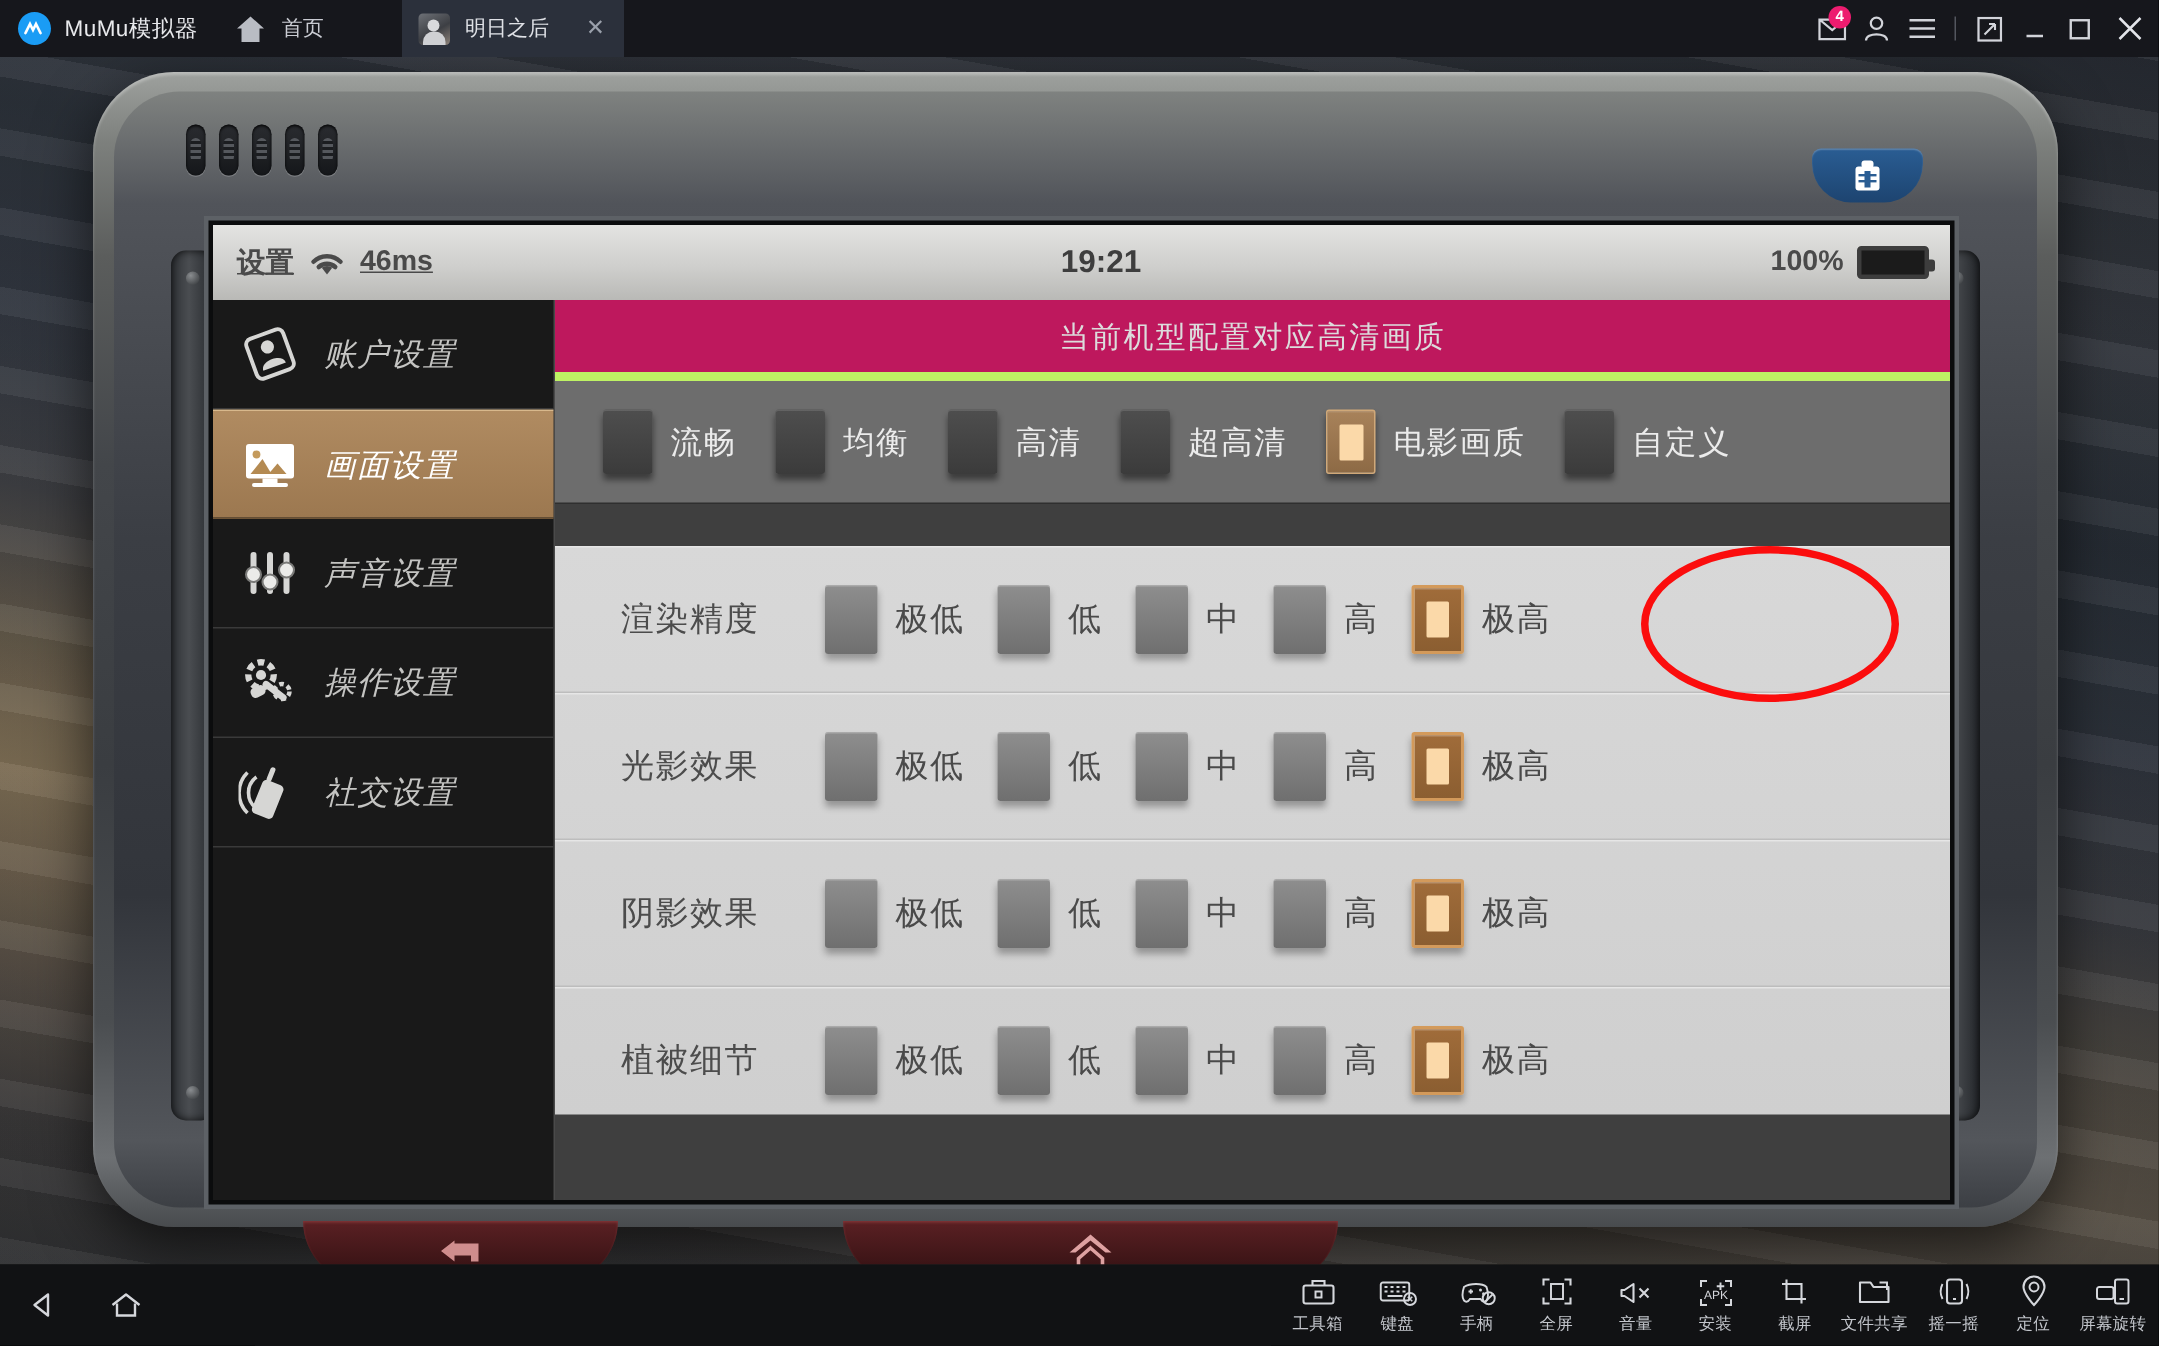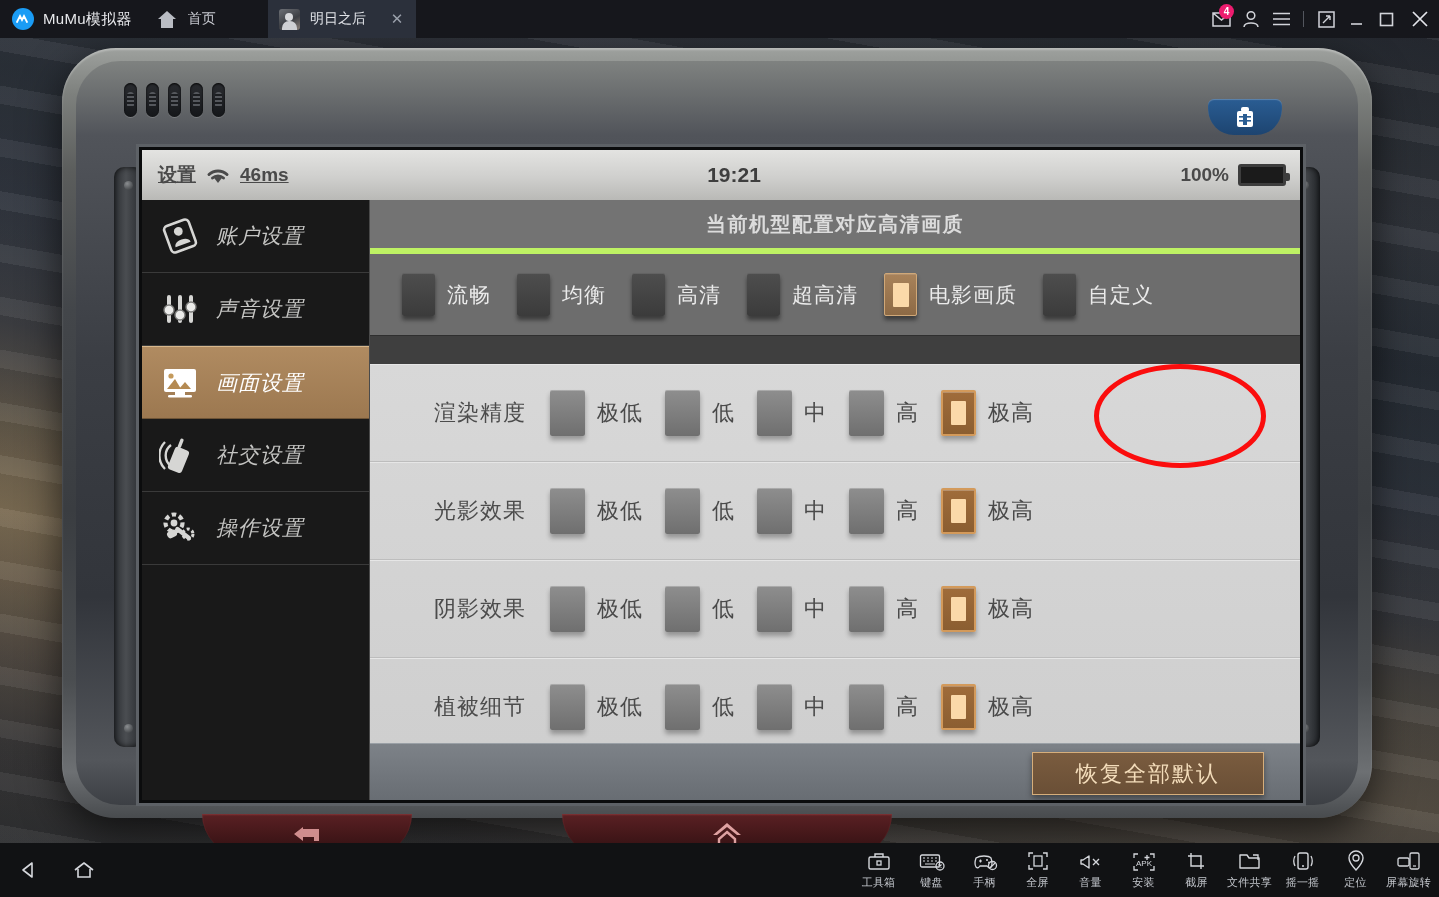--- a/index.html
+++ b/index.html
@@ -178,24 +178,23 @@
   .side-item .si-label { margin-left:8px; letter-spacing:1px; }
   .side-item.active {
     background: linear-gradient(180deg,#b08b61,#9c7850);
     color:#fff;
     border-top:1px solid #d8b88c; border-bottom:1px solid #6e5436;
   }
 
   
   #gcontent { position:absolute; left:228px; top:0; width:930px; height:600px; background:#3f3f3f; }
   #preset-title {
-    height:48px; background:#737373; color:#dcdcdc;
+    height:48px; background:#be185d; color:#dcdcdc;
     font-size:20px; display:flex; align-items:center; justify-content:center;
     letter-spacing:1.5px;
-    font-weight:bold;
   }
   #preset-row {
     height:88px; background:#6d6d6d;
     display:flex; align-items:center; padding-left:32px;
     border-top:6px solid #bef264; border-bottom:1px solid #2f2f2f;
     position:relative;
   }
   .preset-opt { display:flex; align-items:center; margin-right:26px; }
   .preset-opt .pbox { margin-right:12px; }
   .preset-opt .plabel { color:#ebebeb; font-size:21px; letter-spacing:1px; }
@@ -233,21 +232,21 @@
     position:absolute; left:0; top:164px; width:930px; height:379px;
     background: linear-gradient(180deg,#d8d8d8,#cfcfcf);
     overflow:hidden;
   }
   .set-row {
     height:98px; display:flex; align-items:center;
     border-bottom:1px solid #bdbdbd;
     box-shadow: inset 0 1px 0 #e6e6e6;
   }
   .set-row .sr-label {
-    width:180px; padding-left:64px; color:#4c4c4c; font-size:22px; letter-spacing:1px;
+    width:180px; padding-left:44px; color:#4c4c4c; font-size:22px; letter-spacing:1px;
   }
   .set-opt { display:flex; align-items:center; margin-right:22px; }
   .set-opt .slabel { color:#4a4a4a; font-size:22px; margin-left:12px; letter-spacing:1px; }
 
   
   #gfooter {
     position:absolute; left:0; bottom:0; width:930px; height:57px;
     background: linear-gradient(180deg,#7d8288,#686d73);
     border-top:1px solid #9aa0a6;
   }
@@ -426,72 +425,72 @@
               <g transform="rotate(-20 21 19)">
                 <rect x="8" y="5" width="26" height="28" rx="4" fill="none" stroke="#d6d6d4" stroke-width="2.6"></rect>
                 <circle cx="21" cy="14" r="4.4" fill="#d6d6d4"></circle>
                 <path d="M13 28 C13 21 29 21 29 28 Z" fill="#d6d6d4"></path>
               </g>
             </svg>
           </span>
           <span class="si-label">账户设置</span>
         </div>
 
+        <div class="side-item active">
+          <span class="si-icon">
+            <svg width="42" height="38" viewBox="0 0 42 38">
+              <rect x="5" y="5" width="32" height="23" rx="2" fill="#fff"></rect>
+              <circle cx="12" cy="12" r="2.6" fill="#c49a5c"></circle>
+              <path d="M8 25 L16 15 L22 25 Z" fill="#b48a52"></path>
+              <path d="M20 25 L26 18 L32 25 Z" fill="#b48a52"></path>
+              <rect x="16" y="28" width="10" height="3" fill="#fff"></rect>
+              <rect x="9" y="31" width="24" height="2.6" rx="1.3" fill="#fff"></rect>
+            </svg>
+          </span>
+          <span class="si-label">画面设置</span>
+        </div>
+
         <div class="side-item">
           <span class="si-icon">
             <svg width="42" height="38" viewBox="0 0 42 38">
               <rect x="8" y="5" width="4" height="28" rx="2" fill="#d6d6d4"></rect>
               <rect x="19" y="5" width="4" height="28" rx="2" fill="#d6d6d4"></rect>
               <rect x="30" y="5" width="4" height="28" rx="2" fill="#d6d6d4"></rect>
               <circle cx="10" cy="20" r="5" fill="#ebebe9" stroke="#7a7a78" stroke-width="1.4"></circle>
               <circle cx="21" cy="25" r="5" fill="#ebebe9" stroke="#7a7a78" stroke-width="1.4"></circle>
               <circle cx="32" cy="17" r="5" fill="#ebebe9" stroke="#7a7a78" stroke-width="1.4"></circle>
             </svg>
           </span>
           <span class="si-label">声音设置</span>
         </div>
 
-        <div class="side-item active">
-          <span class="si-icon">
-            <svg width="42" height="38" viewBox="0 0 42 38">
-              <rect x="5" y="5" width="32" height="23" rx="2" fill="#fff"></rect>
-              <circle cx="12" cy="12" r="2.6" fill="#c49a5c"></circle>
-              <path d="M8 25 L16 15 L22 25 Z" fill="#b48a52"></path>
-              <path d="M20 25 L26 18 L32 25 Z" fill="#b48a52"></path>
-              <rect x="16" y="28" width="10" height="3" fill="#fff"></rect>
-              <rect x="9" y="31" width="24" height="2.6" rx="1.3" fill="#fff"></rect>
-            </svg>
-          </span>
-          <span class="si-label">画面设置</span>
-        </div>
-
-        <div class="side-item">
-          <span class="si-icon">
-            <svg width="42" height="38" viewBox="0 0 42 38">
-              <rect x="17" y="10" width="15" height="24" rx="3" transform="rotate(22 17 10)" fill="#d6d6d4"></rect>
-              <rect x="22" y="2" width="3.4" height="10" rx="1.7" transform="rotate(22 22 2)" fill="#d6d6d4"></rect>
-              <path d="M12 9 A13 13 0 0 0 12 30" stroke="#d6d6d4" stroke-width="2.4" fill="none"></path>
-              <path d="M6 6 A19 19 0 0 0 6 33" stroke="#d6d6d4" stroke-width="2.4" fill="none"></path>
-            </svg>
-          </span>
-          <span class="si-label">社交设置</span>
-        </div>
-
         <div class="side-item">
           <span class="si-icon">
             <svg width="42" height="38" viewBox="0 0 42 38">
               <circle cx="15" cy="14" r="8.5" fill="none" stroke="#d6d6d4" stroke-width="4.2" stroke-dasharray="4.5 3"></circle>
               <circle cx="15" cy="14" r="3.4" fill="#d6d6d4"></circle>
               <rect x="18" y="17" width="19" height="4.4" rx="2.2" transform="rotate(38 18 17)" fill="#d6d6d4"></rect>
               <circle cx="29" cy="25" r="5" fill="none" stroke="#d6d6d4" stroke-width="3" stroke-dasharray="3 2.4"></circle>
               <rect x="7" y="24" width="10" height="7" rx="3" transform="rotate(-26 7 24)" fill="#d6d6d4"></rect>
             </svg>
           </span>
           <span class="si-label">操作设置</span>
         </div>
+
+        <div class="side-item">
+          <span class="si-icon">
+            <svg width="42" height="38" viewBox="0 0 42 38">
+              <rect x="17" y="10" width="15" height="24" rx="3" transform="rotate(22 17 10)" fill="#d6d6d4"></rect>
+              <rect x="22" y="2" width="3.4" height="10" rx="1.7" transform="rotate(22 22 2)" fill="#d6d6d4"></rect>
+              <path d="M12 9 A13 13 0 0 0 12 30" stroke="#d6d6d4" stroke-width="2.4" fill="none"></path>
+              <path d="M6 6 A19 19 0 0 0 6 33" stroke="#d6d6d4" stroke-width="2.4" fill="none"></path>
+            </svg>
+          </span>
+          <span class="si-label">社交设置</span>
+        </div>
       </div>
 
       <div id="gcontent">
         <div id="preset-title">当前机型配置对应高清画质</div>
 
         <div id="preset-row">
           <div class="preset-opt">
             <span class="pbox"></span>
             <span class="plabel">流畅</span>
           </div>
@@ -609,23 +608,20 @@
                 <span class="lbox"></span>
                 <span class="slabel">高</span>
               </div>
             <div class="set-opt">
                 <span class="lbox on"></span>
                 <span class="slabel">极高</span>
               </div>
           </div>
         </div>
 
-        <div id="gfooter">
-          <div id="reset-btn">恢复全部默认</div>
-        </div>
       </div>
     </div>
 
     <div id="annotation"></div>
   </div>
 
   <div id="dev-bottom">
     <div class="dev-btn" id="dev-back">
       <svg width="34" height="24" viewBox="0 0 34 24">
         <path d="M13 4 L4 11 L13 18 V14 H24 V18 H29 V6 H13 Z" fill="#e8a2a2" opacity=".85"></path>

